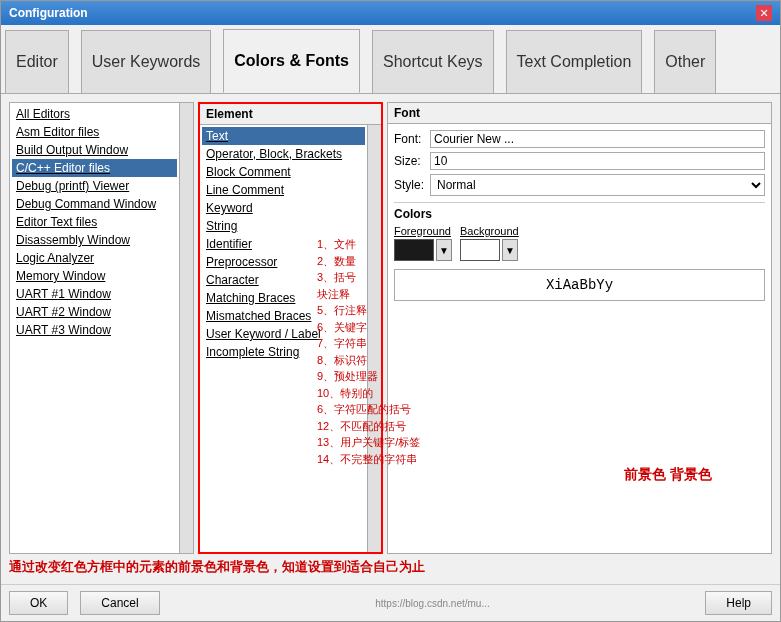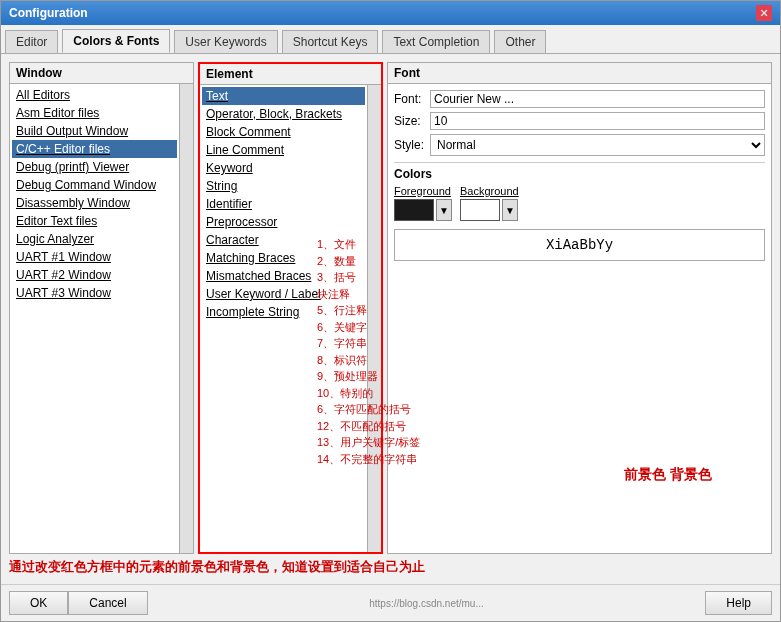--- a/index.html
+++ b/index.html
@@ -53,27 +53,27 @@
     .tabs-bar {
       background: #f0f0f0;
       display: flex;
       align-items: flex-end;
       padding: 4px 4px 0 4px;
       border-bottom: 1px solid #aaa;
       flex-shrink: 0;
     }
 
     .tab {
-      padding: 4px 10px;
+      padding: 22px 10px;
       border: 1px solid #aaa;
       border-bottom: none;
       background: #e0e0e0;
-      margin-right: 4px;
-      cursor: pointer;
-      font-size: 12px;
+      margin-right: 12px;
+      cursor: pointer;
+      font-size: 16px;
       color: #333;
     }
 
     .tab.active {
       background: #f0f0f0;
       border-bottom: 1px solid #f0f0f0;
       font-weight: bold;
       color: #000;
     }
 
@@ -240,20 +240,21 @@
       font-size: 14px;
     }
 
     .bottom-bar {
       display: flex;
       justify-content: center;
       align-items: center;
       padding: 6px 8px;
       background: #f0f0f0;
       border-top: 1px solid #ccc;
+      gap: 12px;
       flex-shrink: 0;
     }
 
     .btn {
       border: 1px solid #aaa;
       background: linear-gradient(to bottom, #f8f8f8, #e0e0e0);
       padding: 4px 20px;
       cursor: pointer;
       font-size: 12px;
     }
@@ -276,43 +277,43 @@
 
 <div class="window">
 
   <div class="title-bar">
     <span class="title-bar-text">Configuration</span>
     <button class="title-bar-close">✕</button>
   </div>
 
   <div class="tabs-bar">
     <div class="tab">Editor</div>
+    <div class="tab">User Keywords</div>
     <div class="tab active">Colors &amp; Fonts</div>
-    <div class="tab">User Keywords</div>
     <div class="tab">Shortcut Keys</div>
     <div class="tab">Text Completion</div>
     <div class="tab">Other</div>
   </div>
 
   <div class="content-area">
     <div class="main-row">
 
       <div class="panel window-panel">
-        <div class="panel-title">Window</div>
         <div class="list-with-scroll">
           <div class="list-box">
             <div class="list-item">All Editors</div>
             <div class="list-item">Asm Editor files</div>
             <div class="list-item">Build Output Window</div>
             <div class="list-item selected">C/C++ Editor files</div>
             <div class="list-item">Debug (printf) Viewer</div>
             <div class="list-item">Debug Command Window</div>
+            <div class="list-item">Editor Text files</div>
             <div class="list-item">Disassembly Window</div>
-            <div class="list-item">Editor Text files</div>
             <div class="list-item">Logic Analyzer</div>
+            <div class="list-item">Memory Window</div>
             <div class="list-item">UART #1 Window</div>
             <div class="list-item">UART #2 Window</div>
             <div class="list-item">UART #3 Window</div>
           </div>
           <div class="scrollbar-placeholder"></div>
         </div>
       </div>
 
       <div class="panel element-panel">
         <div class="panel-title">Element</div>

